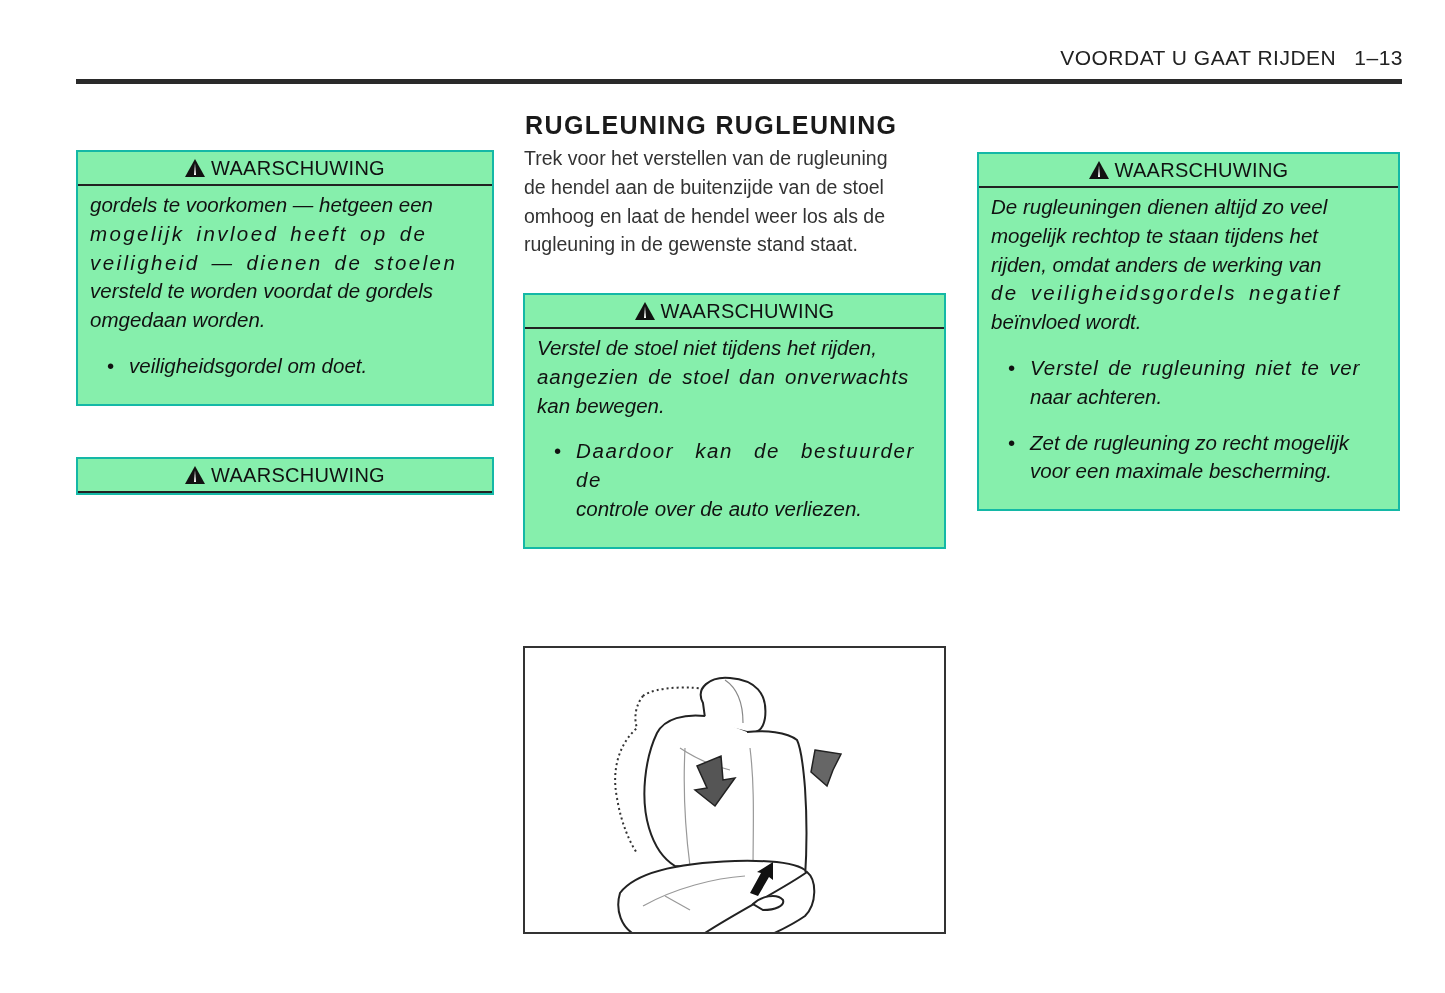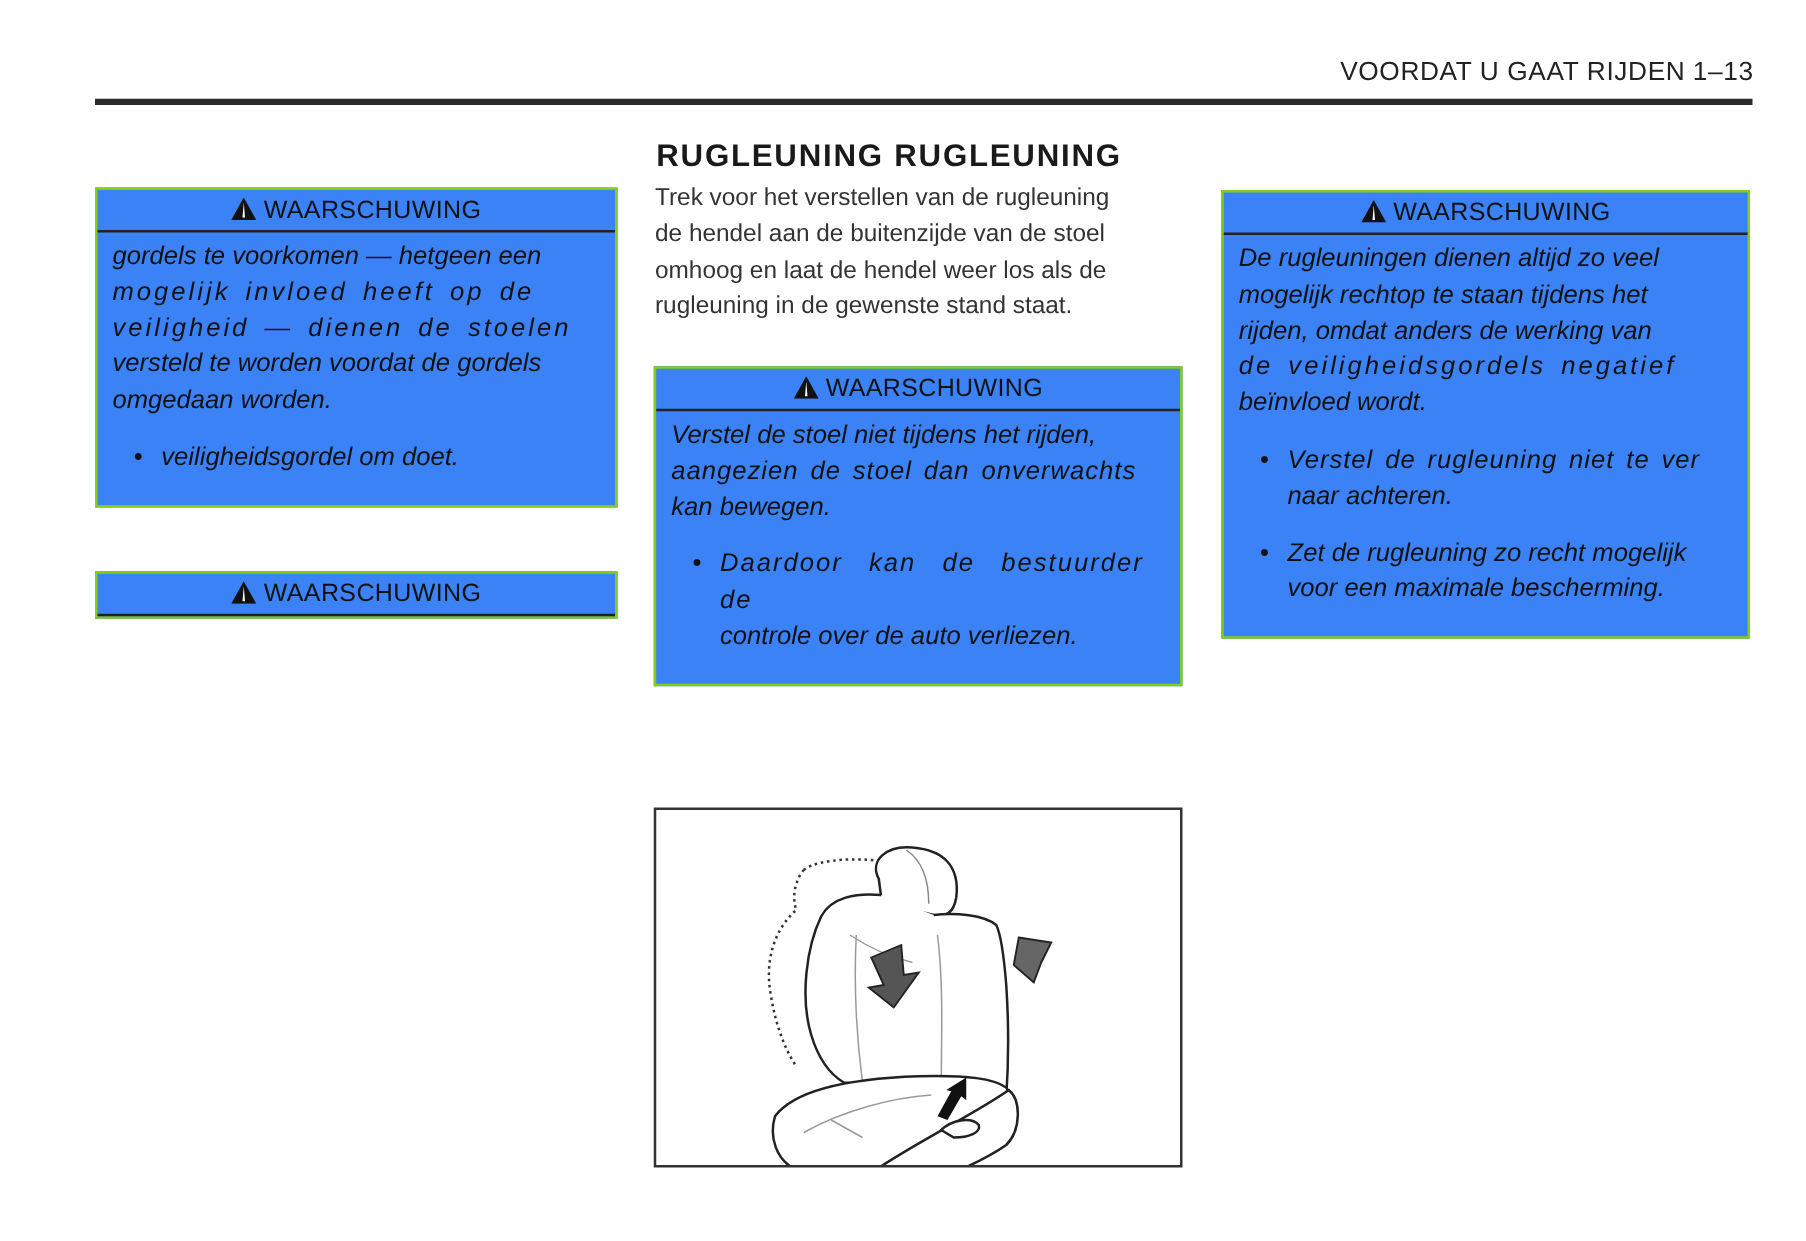--- a/index.html
+++ b/index.html
@@ -6,28 +6,28 @@
     body {
       width: 1445px; height: 993px; position: relative; overflow: hidden;
       font-family: "Liberation Sans", "DejaVu Sans", sans-serif;
       color: #1a1a1a;
     }
     .header-title {
       position: absolute; right: 42px; top: 46px;
       font-size: 21px; letter-spacing: 0.5px; color: #222;
       white-space: nowrap;
     }
-    .header-title .page-num { margin-left: 6px; }
+    .header-title .page-num { margin-left: 18px; }
     .header-rule {
       position: absolute; left: 76px; top: 79px; width: 1326px; height: 5px;
       background: #2a2a2a;
     }
 
     .warn-box {
-      position: absolute; border: 2px solid #84cc16; background: #3b82f6;
+      position: absolute; border: 2px solid #14b8a6; background: #86efac;
       box-sizing: border-box;
     }
     .warn-head {
       border-bottom: 2px solid #222; text-align: center;
       font-size: 20px; height: 32px; line-height: 33px; letter-spacing: 0.3px;
       color: #111;
     }
     .warn-head svg { vertical-align: -2px; margin-right: 6px; }
     .warn-body {
       padding: 5px 12px 6px 12px; font-style: italic; font-size: 20.5px;

